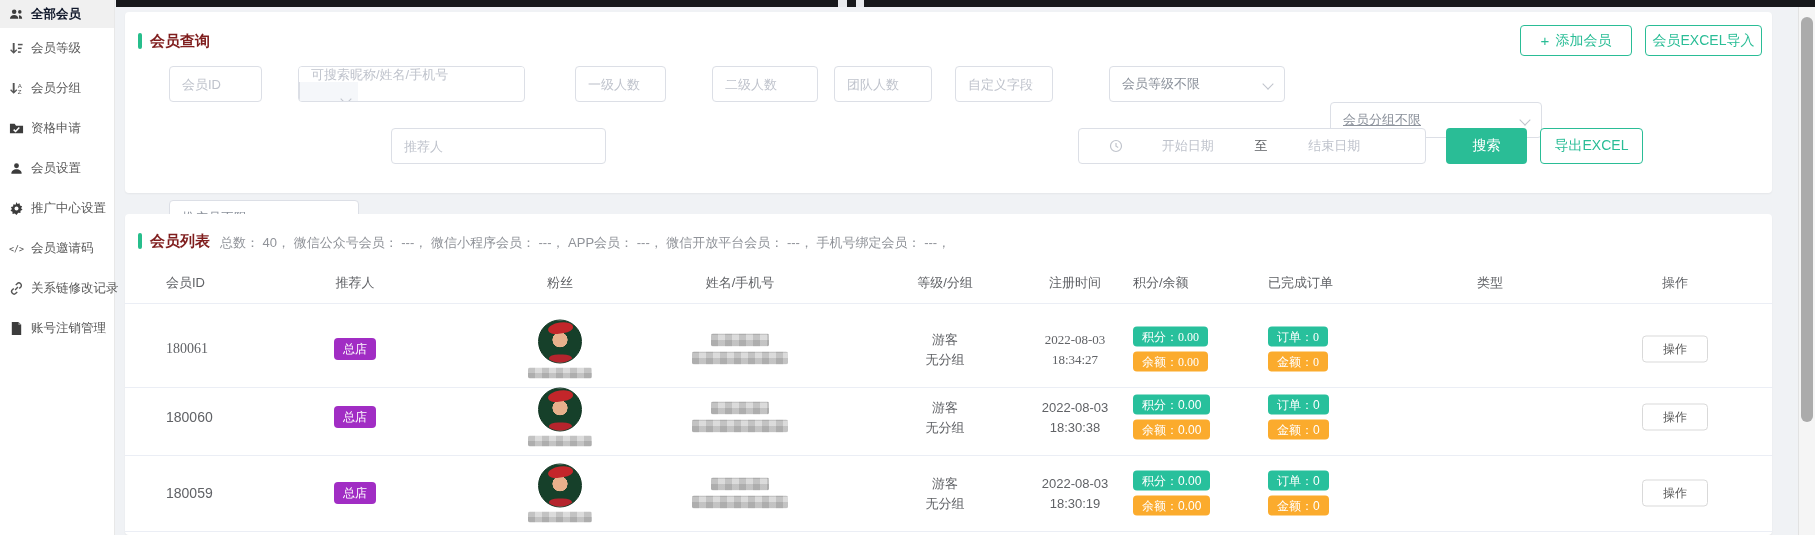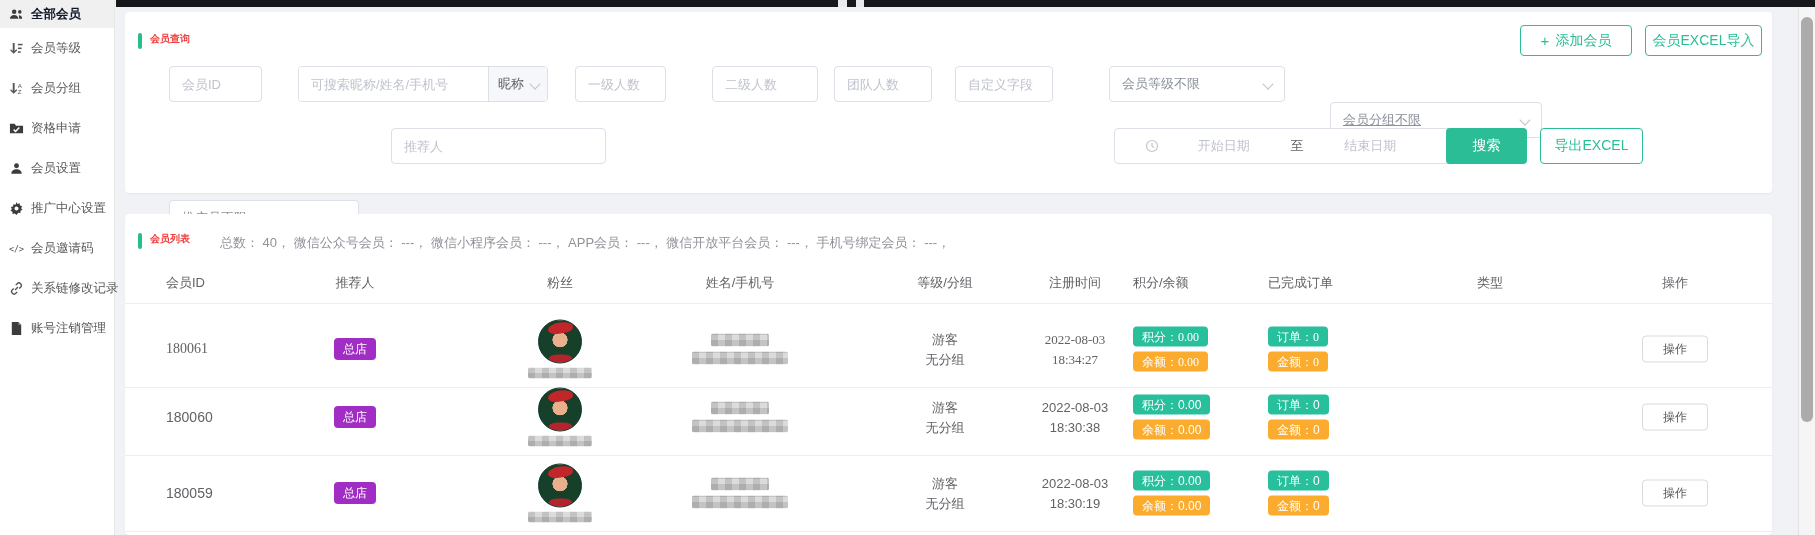--- a/index.html
+++ b/index.html
@@ -15,40 +15,40 @@
   .side-item{display:flex;align-items:center;gap:7px;height:40px;padding:0 6px 0 9px;font-size:12.5px;color:#595959;cursor:pointer;white-space:nowrap;}
   .side-item.active{height:28px;background:#f0f0f0;color:#0f172a;font-weight:bold;}
   .side-item .ic{width:15px;height:15px;flex:0 0 15px;display:inline-flex;align-items:center;justify-content:center;}
   .side-item .ic svg{width:15px;height:15px;}
 
   
   .card{position:absolute;background:#fff;border-radius:4px;box-shadow:0 1px 2px rgba(0,0,0,.05);}
   .card-query{left:125px;top:12px;width:1647px;height:181px;}
   .card-list{left:125px;top:214px;width:1647px;height:321px;}
   .marker{position:absolute;width:4px;height:16px;background:#27be8c;border-radius:2px;}
-  .panel-title{position:absolute;font-size:10px;font-weight:bold;color:#ef4444;}
+  .panel-title{position:absolute;font-size:15px;font-weight:bold;color:#7f1d1d;}
   .card-query .marker{left:13px;top:21px;}
   .card-query .panel-title{left:25px;top:20px;}
   .card-list .marker{left:13px;top:19px;}
   .card-list .panel-title{left:25px;top:18px;}
   .list-summary{position:absolute;left:95px;top:20px;font-size:13px;color:#909399;}
 
   
   .f{position:absolute;top:54px;height:36px;box-sizing:border-box;}
   .f2{top:116px;}
   .inp{border:1px solid #dcdfe6;border-radius:4px;height:36px;box-sizing:border-box;padding:0 12px;font-size:13px;color:#333;background:#fff;width:100%;outline:none;}
   .inp::placeholder{color:#bfc3cc;}
   .sel{position:relative;border:1px solid #dcdfe6;border-radius:4px;background:#fff;display:flex;align-items:center;padding:0 28px 0 12px;font-size:13px;color:#8b919b;height:36px;box-sizing:border-box;cursor:pointer;}
   .chev{position:absolute;right:12px;top:13px;width:7px;height:7px;border-right:1.4px solid #c0c4cc;border-bottom:1.4px solid #c0c4cc;transform:rotate(45deg);}
   .combo{display:flex;border:1px solid #dcdfe6;border-radius:4px;height:36px;box-sizing:border-box;overflow:hidden;background:#fff;}
   .combo input{border:none;flex:1;min-width:0;padding:0 12px;font-size:13px;outline:none;color:#333;}
   .combo input::placeholder{color:#bfc3cc;}
   .combo .attach{position:relative;width:59px;flex:0 0 59px;background:#f5f7fa;border-left:1px solid #dcdfe6;display:flex;align-items:center;padding-left:9px;font-size:13px;color:#606266;cursor:pointer;box-sizing:border-box;}
   .combo .attach .chev{right:8px;}
-  .daterange{display:flex;align-items:center;border:1px solid #dcdfe6;border-radius:4px;height:36px;box-sizing:border-box;padding:0 30px;background:#fff;margin-left:36px;}
+  .daterange{display:flex;align-items:center;border:1px solid #dcdfe6;border-radius:4px;height:36px;box-sizing:border-box;padding:0 30px;background:#fff;}
   .daterange .ph{color:#bfc3cc;font-size:13px;text-align:center;flex:1;}
   .daterange .to{color:#606266;font-size:13px;padding:0 6px;}
   .clock{width:14px;height:14px;margin-right:4px;flex:0 0 14px;}
 
   .btn{border-radius:4px;font-size:14px;cursor:pointer;font-family:inherit;display:flex;align-items:center;justify-content:center;box-sizing:border-box;}
   .btn-solid{background:#2abd96;color:#fff;border:none;}
   .btn-outline{background:#fff;color:#2abd96;border:1px solid #2abd96;}
   .tr-btn{position:absolute;top:13px;height:31px;}
   .btn-add{left:1395px;width:112px;}
   .btn-import{left:1520px;width:117px;}
@@ -200,21 +200,21 @@
       <span class="plus">+</span>
       <span>添加会员</span>
     </button>
     <button class="btn btn-outline tr-btn btn-import">
       <span>会员EXCEL导入</span>
     </button>
 
     <div class="f" style="left:44px;width:93px;">
       <input class="inp" placeholder="会员ID" style="">
     </div>
-    <div class="f combo" style="left:173px;width:250px;">
+    <div class="f combo" style="left:173px;width:227px;flex-direction:column;">
       <input placeholder="可搜索昵称/姓名/手机号" style="">
       <div class="attach">
         <span>昵称</span>
         <span class="chev"></span>
       </div>
     </div>
     <div class="f" style="left:450px;width:91px;">
       <input class="inp" placeholder="一级人数" style="">
     </div>
     <div class="f" style="left:587px;width:106px;">

